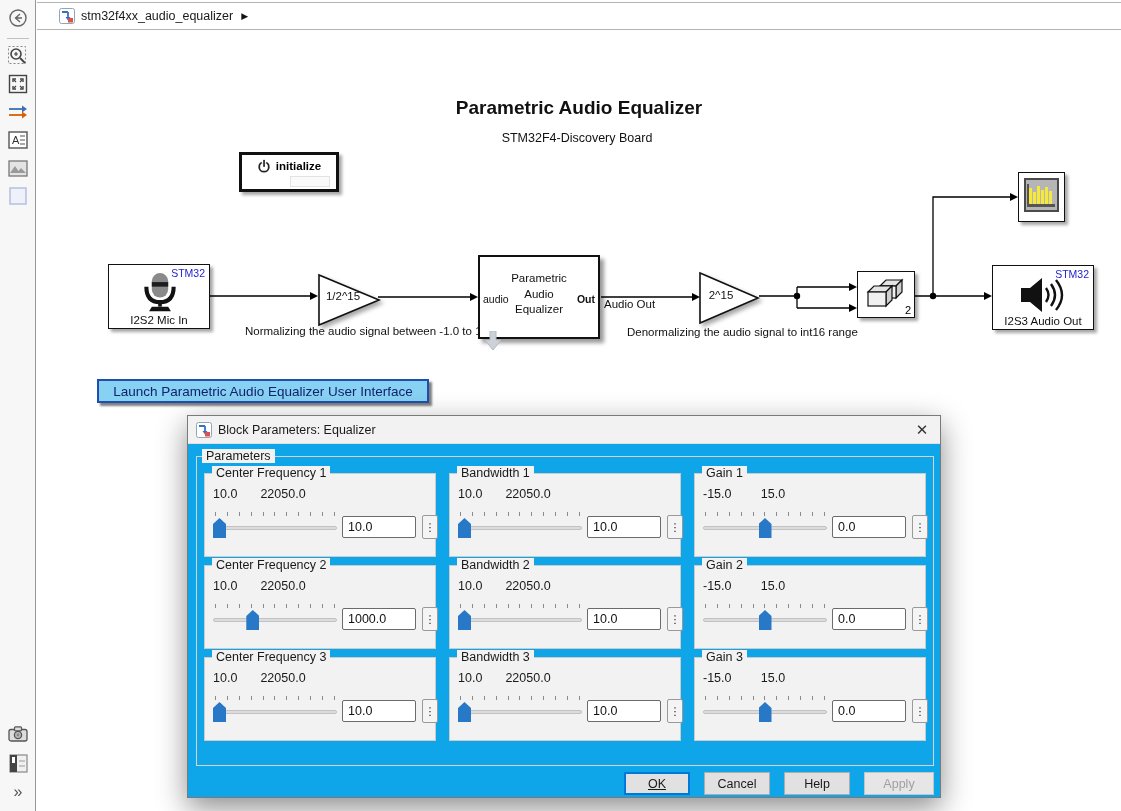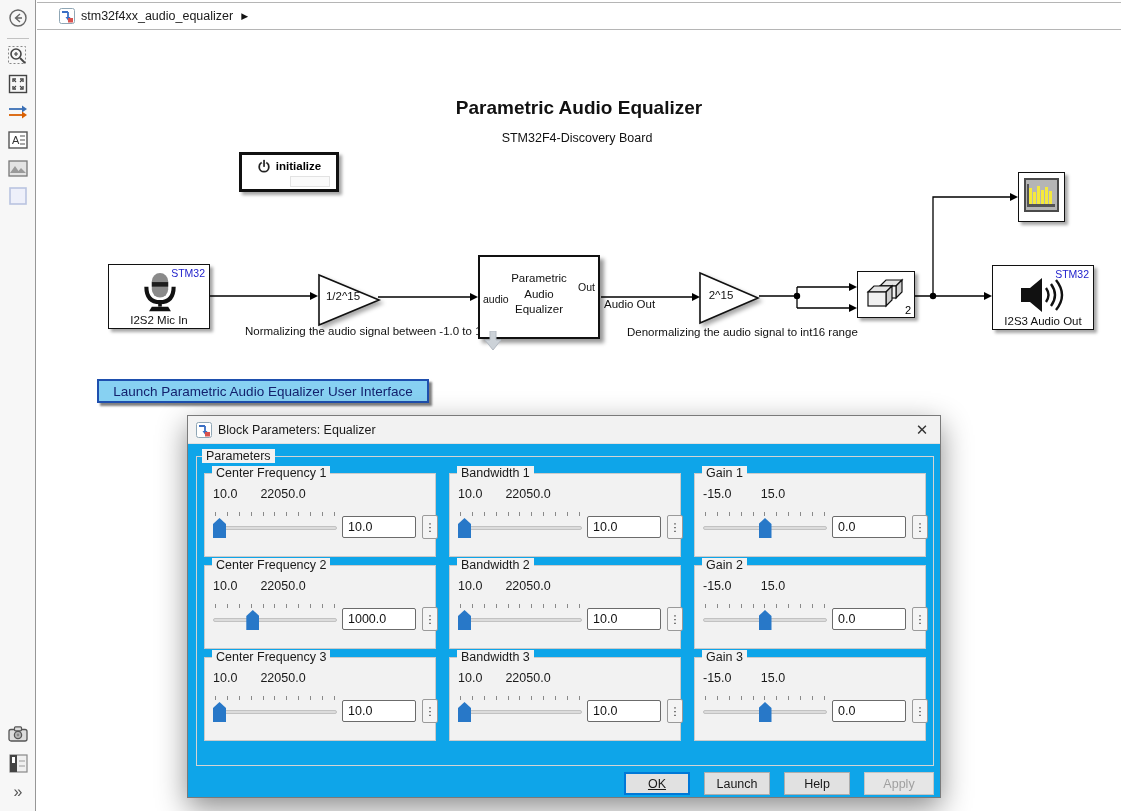--- a/index.html
+++ b/index.html
@@ -201,21 +201,21 @@
     </div>
 
     <svg class="tri" style="left:281px;top:241px;" width="64" height="56" viewBox="0 0 64 56">
       <polygon points="1,3 1,53 61,28" fill="#fff" stroke="#111" stroke-width="1.6"></polygon>
     </svg>
     <div class="tri-label" style="left:284px;top:259px;width:44px;">1/2^15</div>
     <div class="ann" style="left:208px;top:294px;">Normalizing the audio signal between -1.0 to 1.0</div>
 
     <div class="blk" style="left:441px;top:224px;width:122px;height:84px;border-width:2.5px;box-shadow:4px 4px 4px rgba(0,0,0,0.4);">
       <span class="port-label" style="left:3px;top:36px;">audio</span>
-      <span class="port-label" style="right:3px;top:24px;">Out</span>
+      <span class="port-label" style="right:3px;top:36px;font-weight:bold;">Out</span>
       <div class="eq-center">
         <div>Parametric</div>
         <div>Audio</div>
         <div>Equalizer</div>
       </div>
       <svg style="position:absolute;left:4px;bottom:-14px;" width="18" height="20" viewBox="0 0 18 20">
           <path d="M6,0 h6 v9 h5 l-8,10 l-8,-10 h5 Z" fill="#ccd2d8" stroke="#b3bac2" stroke-width="1"></path>
         </svg>
     </div>
     <div class="ann" style="left:567px;top:267px;">Audio Out</div>
@@ -481,18 +481,18 @@
           </div>
     <div class="track"></div>
     <div class="handle" style="left: 63.5px;"></div>
     <input class="val" value="0.0" style="">
     <button class="spin"><span>⋮</span></button>
   </div>
       </div>
 
     <div class="btnrow">
       <button class="dbtn ok">OK</button>
-      <button class="dbtn">Launch</button>
+      <button class="dbtn">Cancel</button>
       <button class="dbtn">Help</button>
       <button class="dbtn apply" disabled="">Apply</button>
     </div>
   </div>
 </div>
 
 </body></html>

